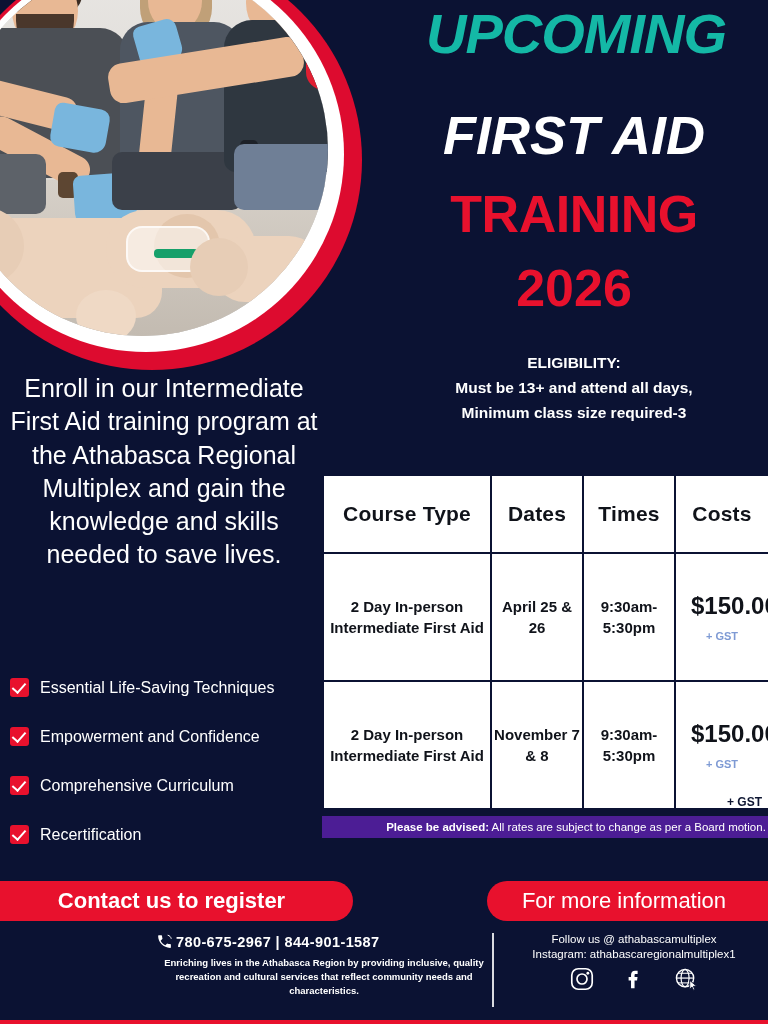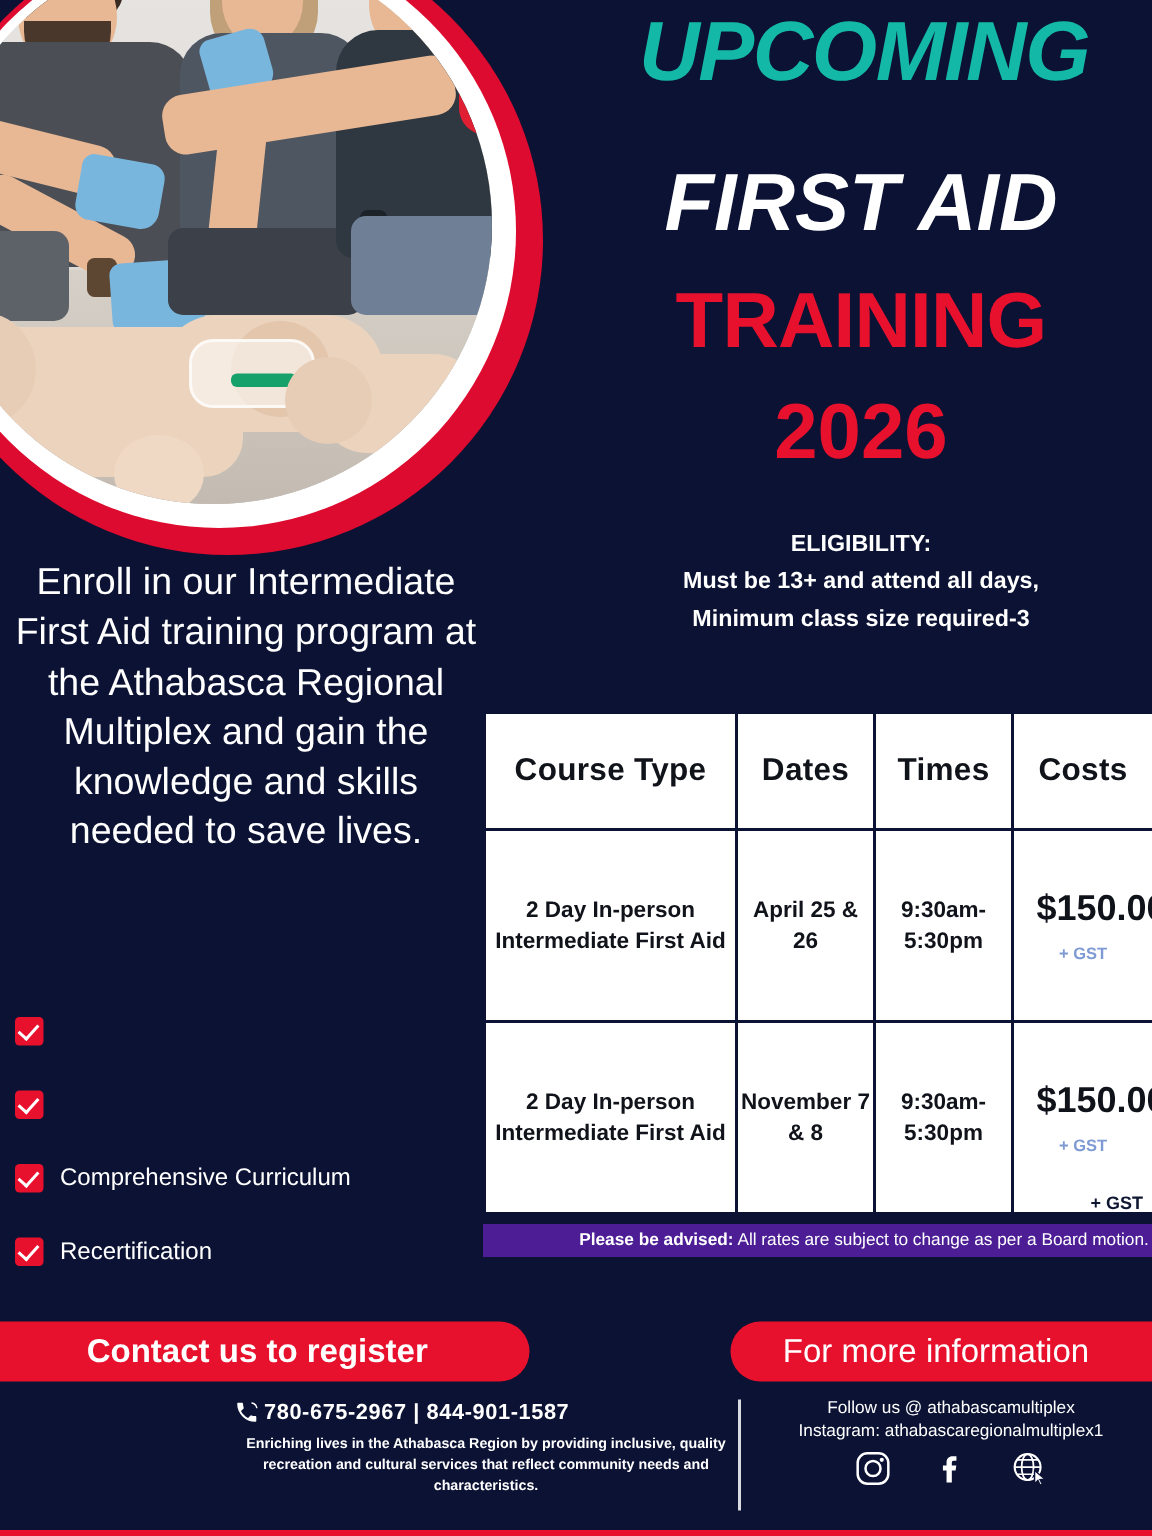--- a/index.html
+++ b/index.html
@@ -340,23 +340,25 @@
     <div>ELIGIBILITY:</div>
     <div>Must be 13+ and attend all days,</div>
     <div>Minimum class size required-3</div>
   </div>
 
   <div class="intro">Enroll in our Intermediate First Aid training program at the Athabasca Regional Multiplex and gain the knowledge and skills needed to save lives.</div>
 
   <div class="features">
     <div class="feat-row">
       <div class="checkbox"></div>
+      <div class="feat-label">Essential Life-Saving Techniques</div>
     </div>
     <div class="feat-row">
       <div class="checkbox"></div>
+      <div class="feat-label">Empowerment and Confidence</div>
     </div>
     <div class="feat-row">
       <div class="checkbox"></div>
       <div class="feat-label">Comprehensive Curriculum</div>
     </div>
     <div class="feat-row">
       <div class="checkbox"></div>
       <div class="feat-label">Recertification</div>
     </div>
   </div>

